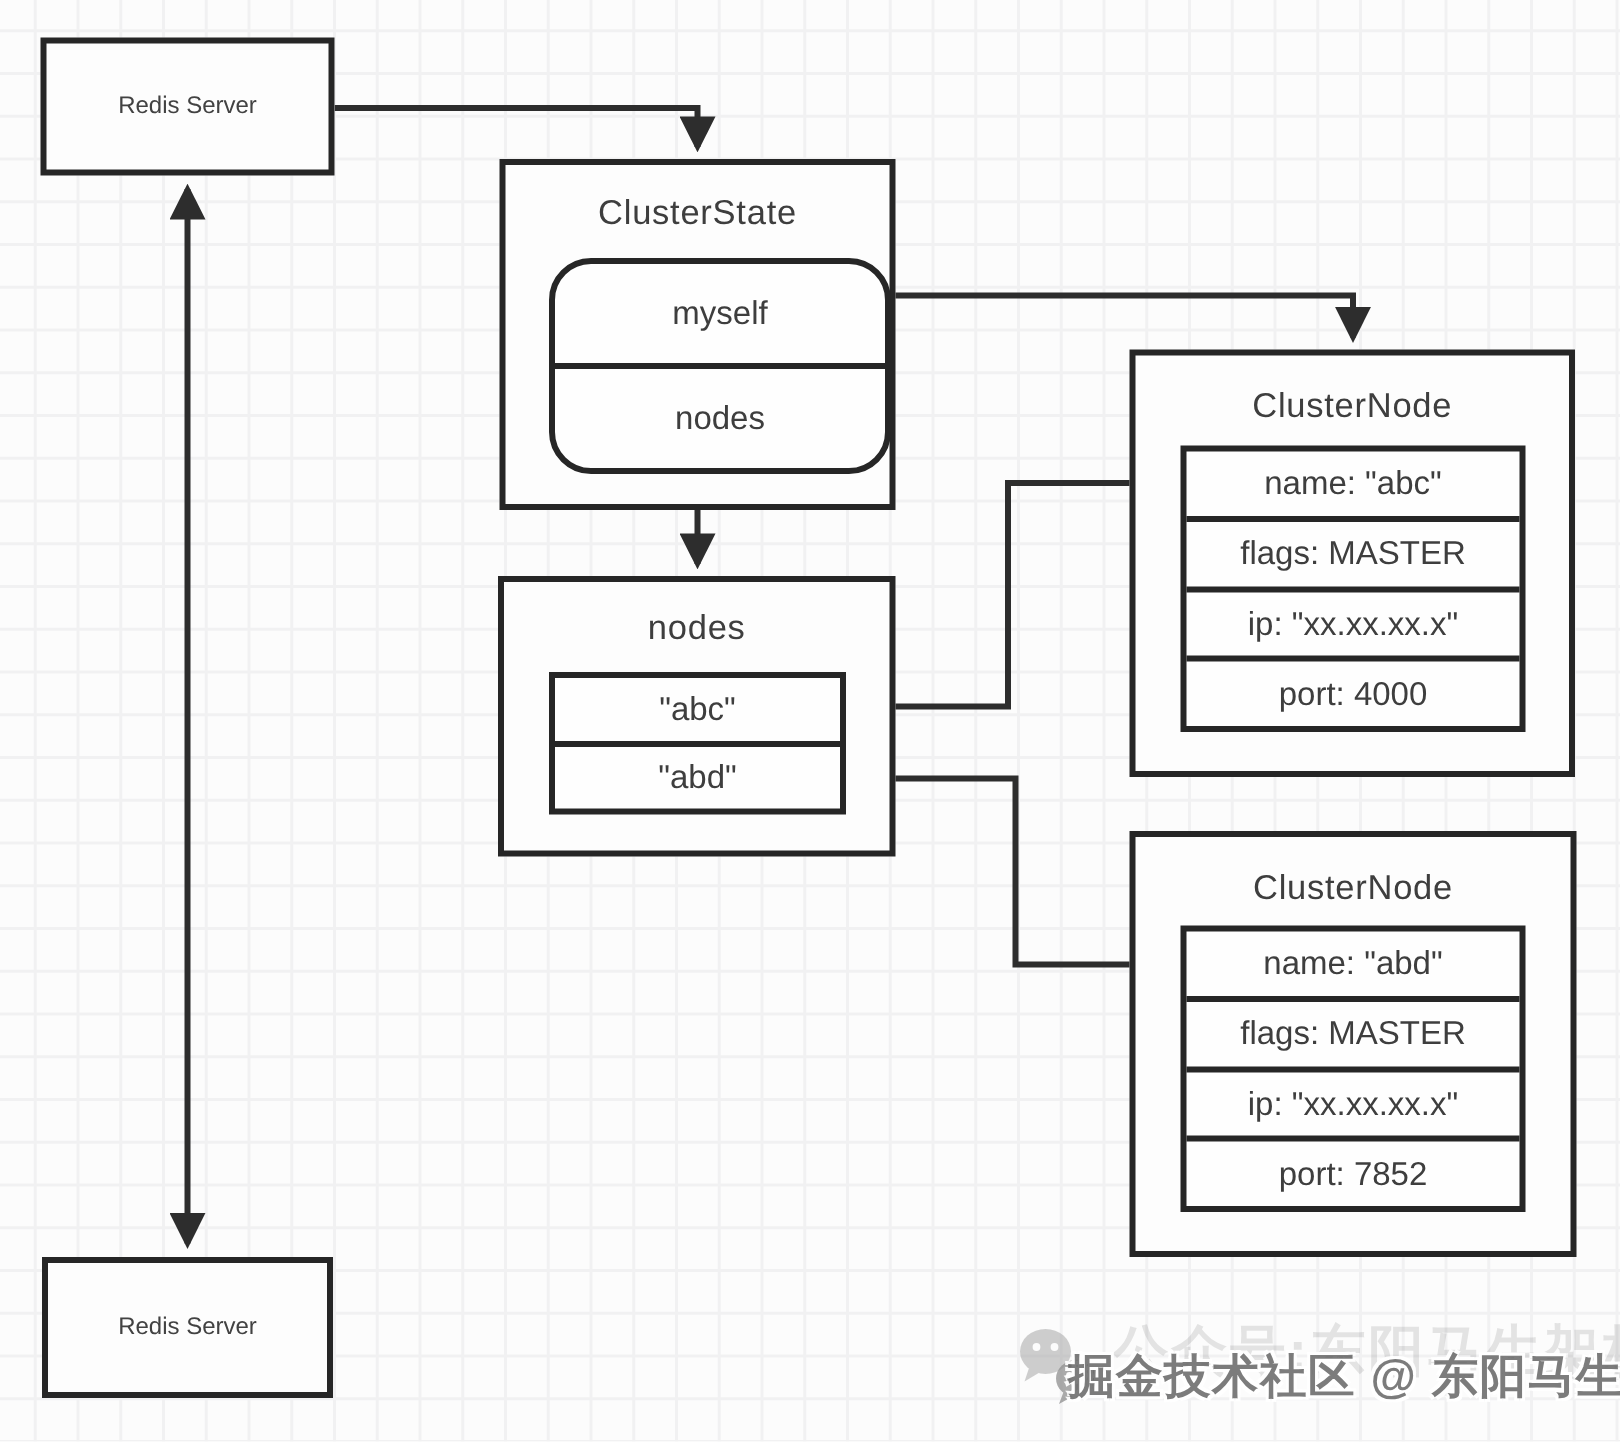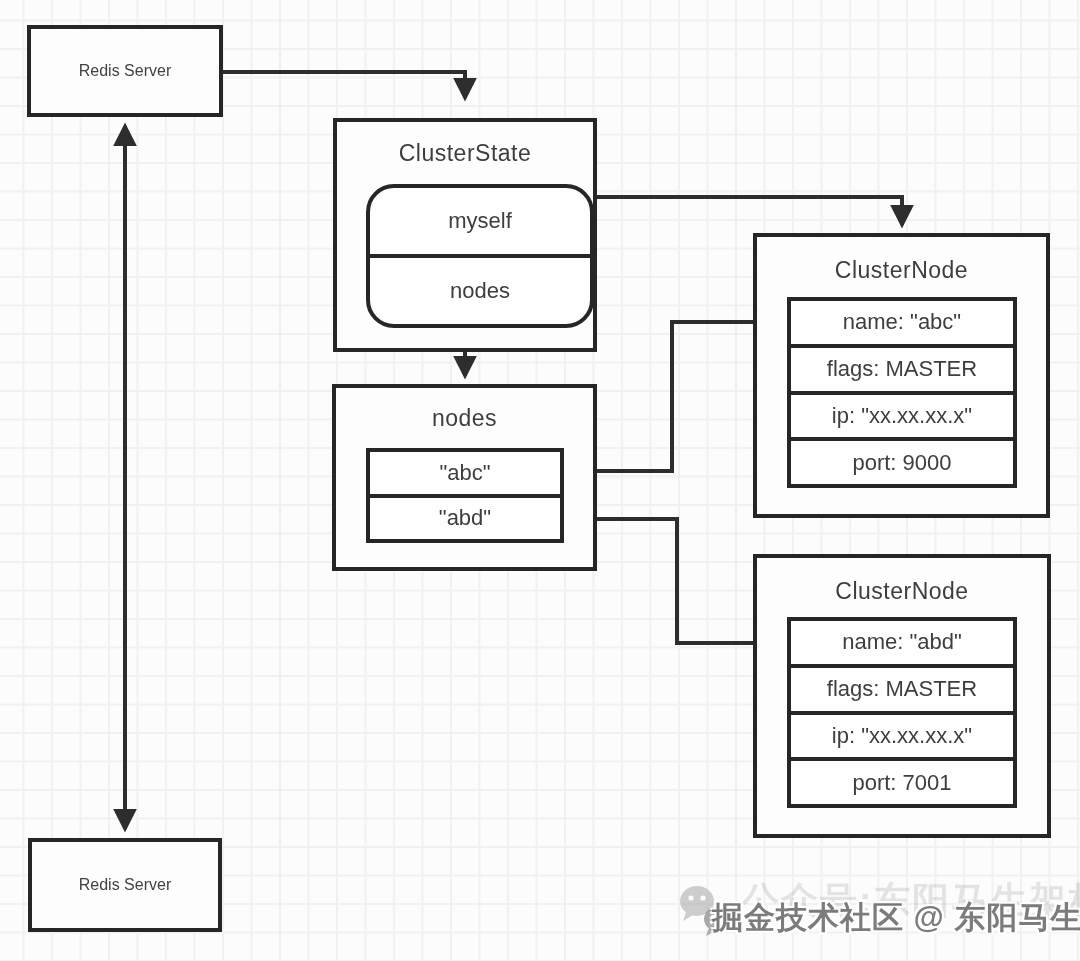--- a/index.html
+++ b/index.html
@@ -121,21 +121,21 @@
   </svg>
 
   <div class="node" style="left:27px; top:25px; width:196px; height:92px;">
     <div class="simple-label">Redis Server</div>
   </div>
 
   <div class="node" style="left:28px; top:838px; width:194px; height:94px;">
     <div class="simple-label">Redis Server</div>
   </div>
 
-  <div class="node" style="left:333px; top:118px; width:264px; height:234px;">
+  <div class="node" style="left:333px; top:106px; width:264px; height:234px;">
     <div class="node-title" style="margin-top:18px;">ClusterState</div>
     <div class="itable" style="left:29px; top:62px; width:228px; height:144px;border-radius:28px;">
       <div class="irow">myself</div>
       <div class="irow">nodes</div>
     </div>
   </div>
 
   <div class="node" style="left:332px; top:384px; width:265px; height:187px;">
     <div class="node-title" style="margin-top:17px;">nodes</div>
     <div class="itable" style="left:30px; top:60px; width:198px; height:95px;">
@@ -143,31 +143,31 @@
       <div class="irow">"abd"</div>
     </div>
   </div>
 
   <div class="node" style="left:753px; top:233px; width:297px; height:285px;">
     <div class="node-title" style="margin-top:20px;">ClusterNode</div>
     <div class="itable" style="left:30px; top:60px; width:230px; height:191px;">
       <div class="irow">name: "abc"</div>
       <div class="irow">flags: MASTER</div>
       <div class="irow">ip: "xx.xx.xx.x"</div>
-      <div class="irow">port: 9000</div>
+      <div class="irow">port: 4000</div>
     </div>
   </div>
 
   <div class="node" style="left:753px; top:554px; width:298px; height:284px;">
     <div class="node-title" style="margin-top:20px;">ClusterNode</div>
     <div class="itable" style="left:30px; top:59px; width:230px; height:191px;">
       <div class="irow">name: "abd"</div>
       <div class="irow">flags: MASTER</div>
       <div class="irow">ip: "xx.xx.xx.x"</div>
-      <div class="irow">port: 7001</div>
+      <div class="irow">port: 7852</div>
     </div>
   </div>
 
   <div class="wm-back">公众号:东阳马生架构</div>
   <svg class="wm-icons" viewBox="0 0 64 58">
     <g opacity="0.55">
       <ellipse cx="21" cy="17" rx="17" ry="15" fill="#a8a8a8"></ellipse>
       <path d="M10 28 L7 37 L17 31 z" fill="#a8a8a8"></path>
       <circle cx="15" cy="14" r="2.6" fill="#fdfdfd"></circle>
       <circle cx="27" cy="14" r="2.6" fill="#fdfdfd"></circle>

